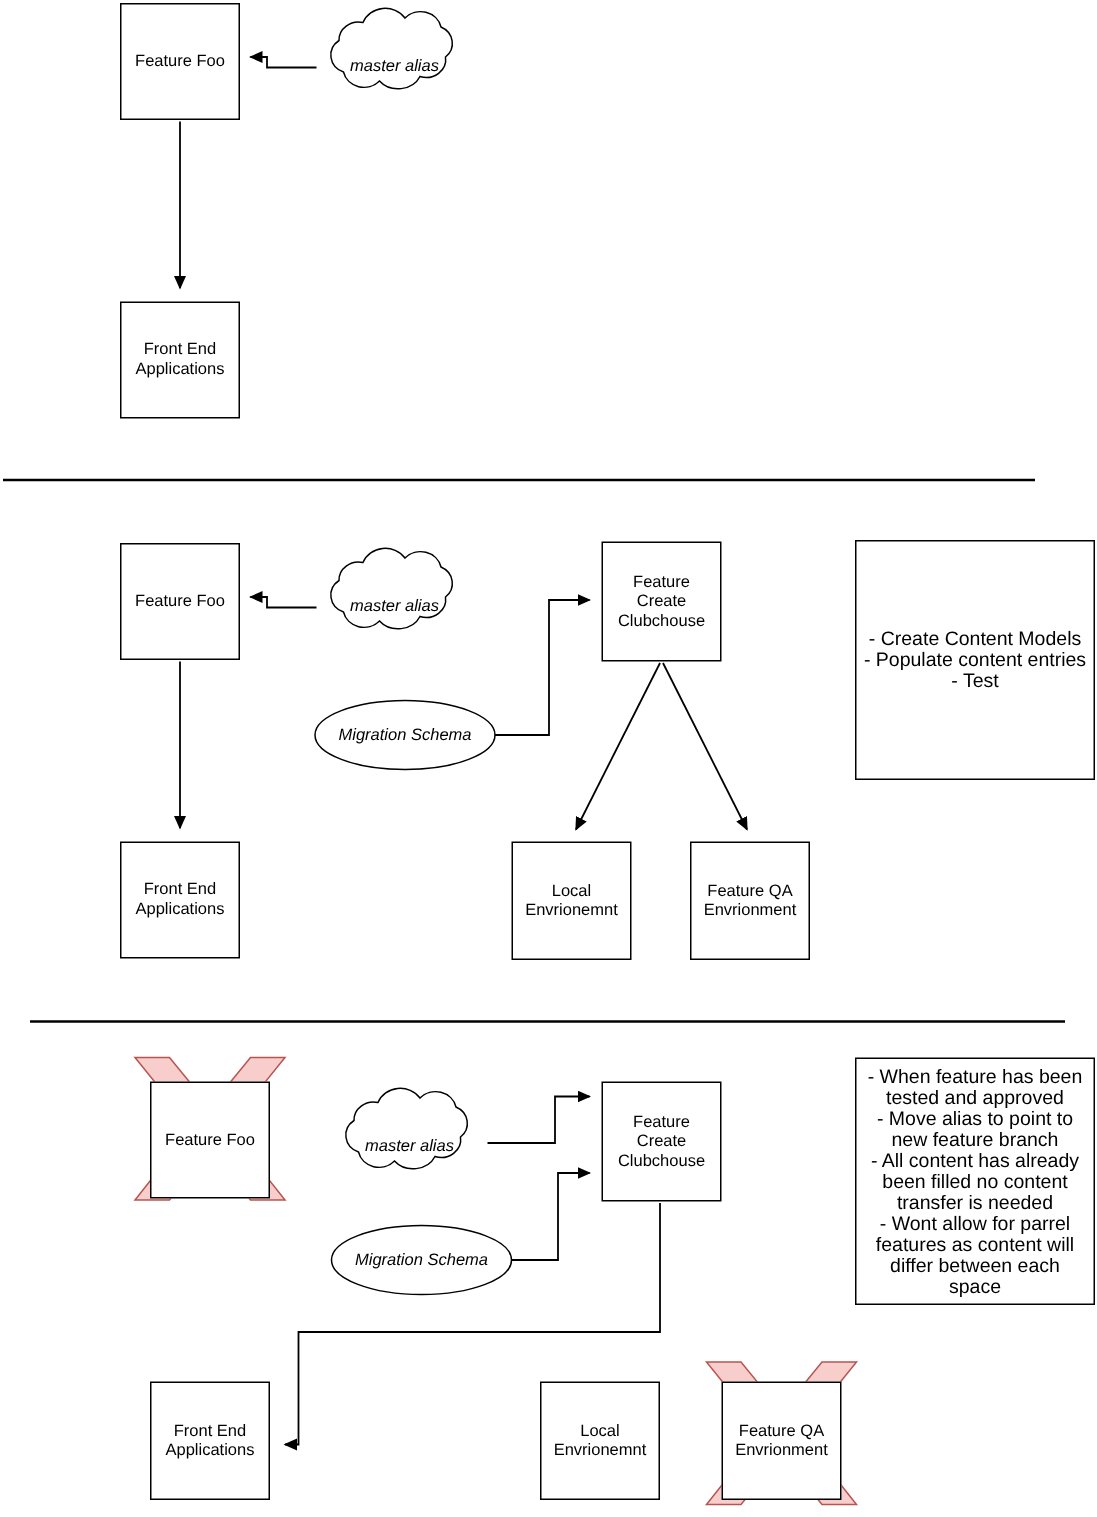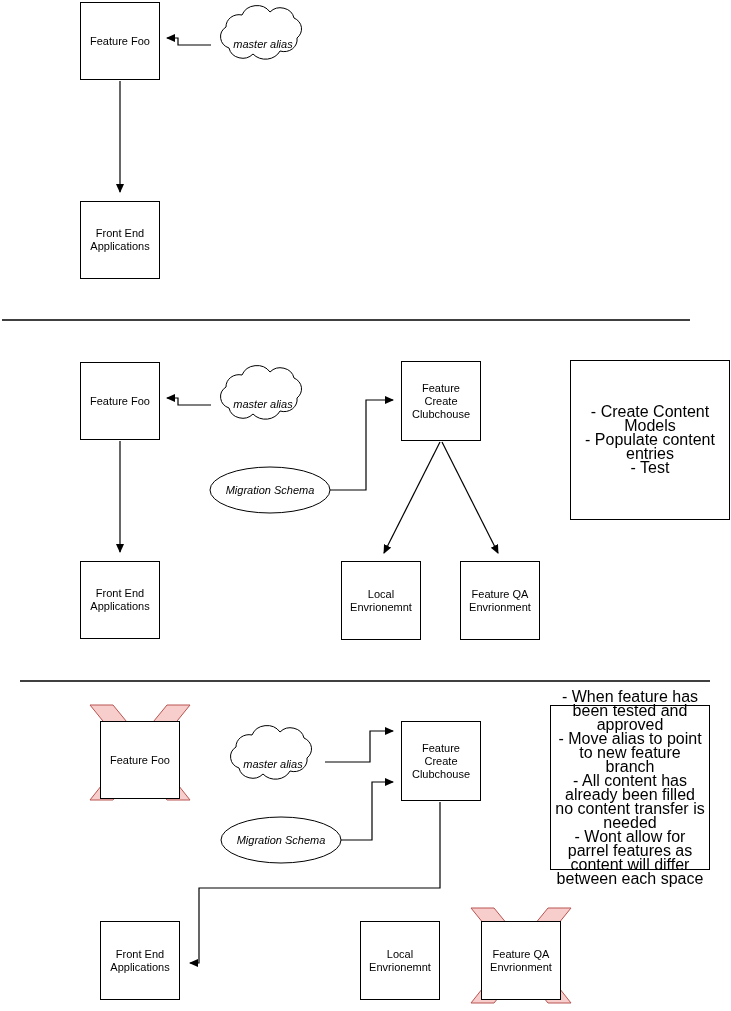--- a/index.html
+++ b/index.html
@@ -28,21 +28,21 @@
     justify-content: center;
     text-align: center;
     font-size: 11px;
     line-height: 13px;
     color: #000000;
     background: #ffffff;
     border: 1px solid #000000;
     white-space: pre-line;
   }
   .node.note {
-    font-size: 16px;
+    font-size: 13px;
     line-height: 14px;
     padding: 4px;
   }
   .shape-label {
     position: absolute;
     display: flex;
     align-items: center;
     justify-content: center;
     text-align: center;
     font-size: 11px;
@@ -185,18 +185,18 @@
 
   <div class="node" style="left:100px; top:921px; width:80px; height:79px;">Front End
 Applications</div>
 
   <div class="node" style="left:360px; top:921px; width:80px; height:79px;">Local
 Envrionemnt</div>
 
   <div class="node" style="left:481px; top:921px; width:80px; height:79px;">Feature QA
 Envrionment</div>
 
-  <div class="node note" style="left:550px; top:705px; width:160px; height:165px;">- When feature has been tested and approved
+  <div class="node note" style="left:570px; top:705px; width:160px; height:165px;">- When feature has been tested and approved
 - Move alias to point to new feature branch
 - All content has already been filled no content transfer is needed
 - Wont allow for parrel features as content will differ between each space</div>
 
 </div>
 
 </body></html>

